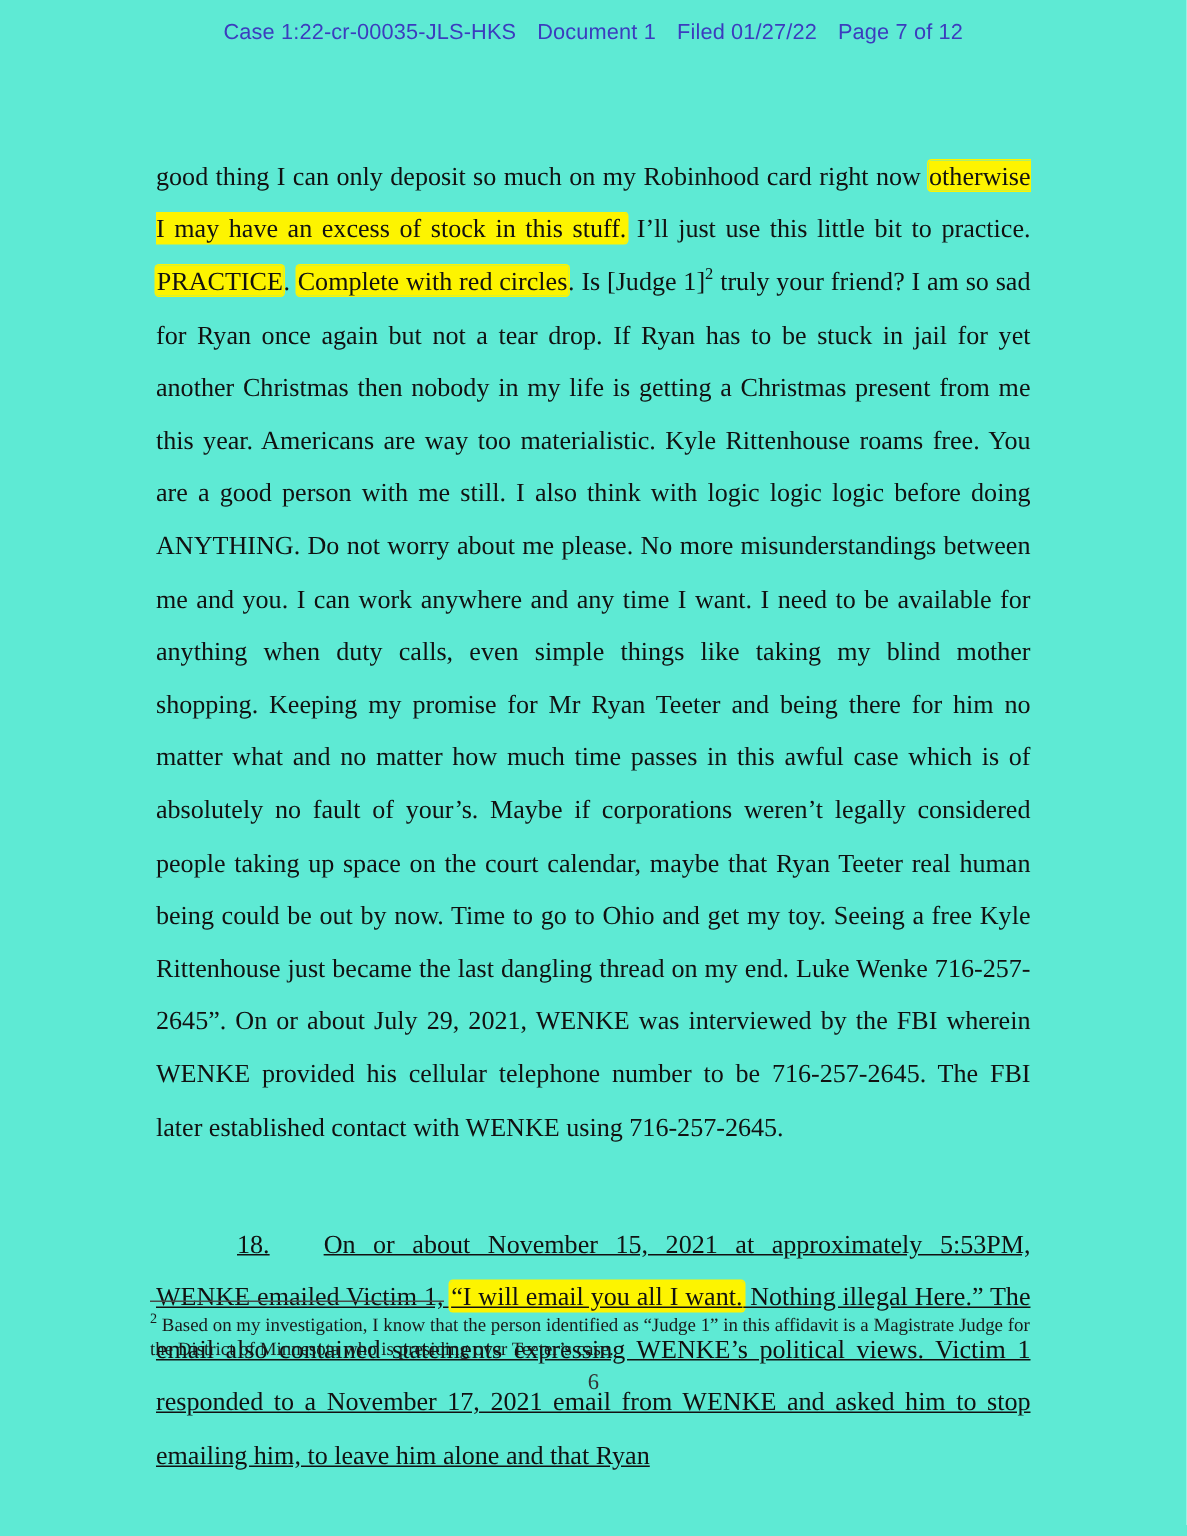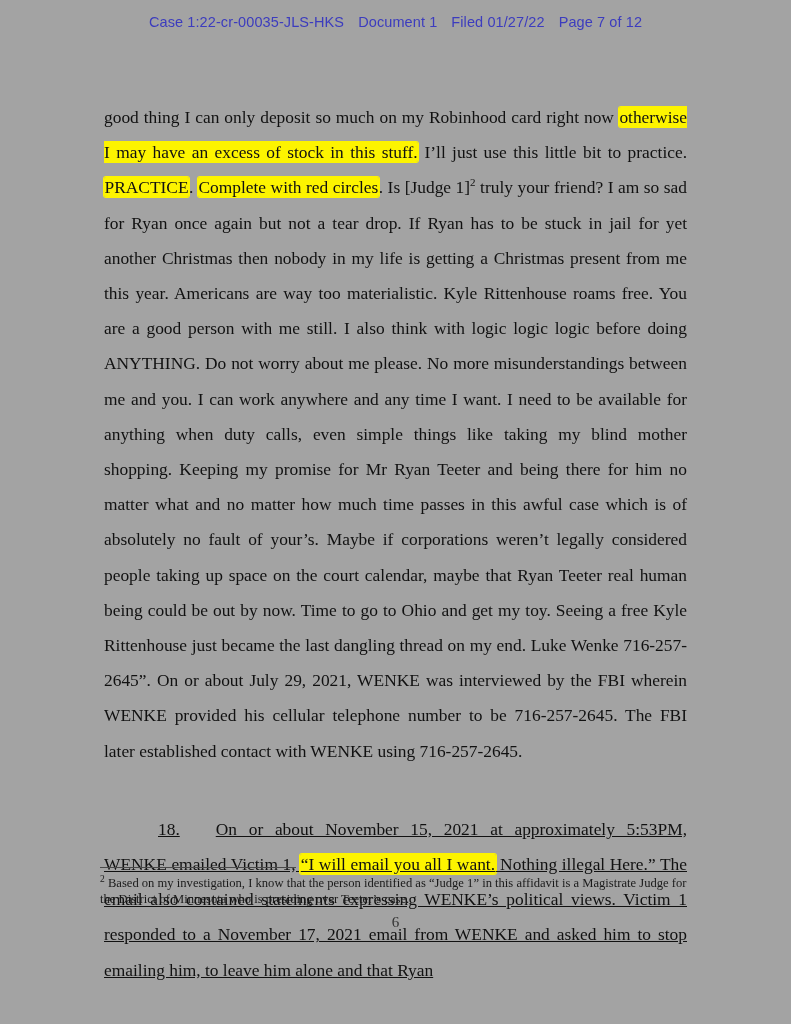--- a/index.html
+++ b/index.html
@@ -12,21 +12,21 @@
     height: 1024px;
     position: relative;
     font-family: "Liberation Serif", "DejaVu Serif", serif;
     color: #111111;
     overflow: hidden;
   }
 
   .page {
     position: absolute;
     inset: 0;
-    background: #a3a3a3;
+    background: #5eead4;
   }
 
   
   .ecf-header {
     position: absolute;
     top: 14px;
     left: 0;
     width: 791px;
     text-align: center;
     font-family: "Liberation Sans", "DejaVu Sans", sans-serif;

